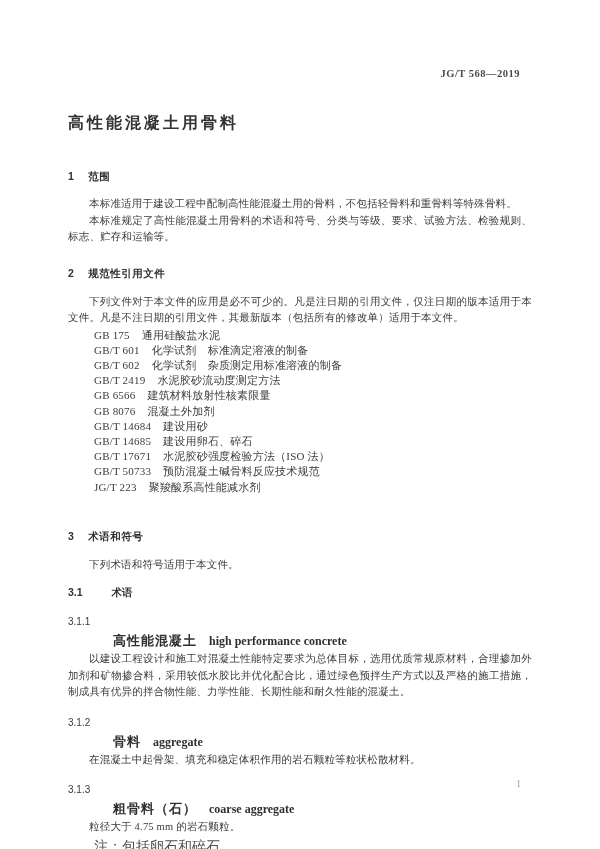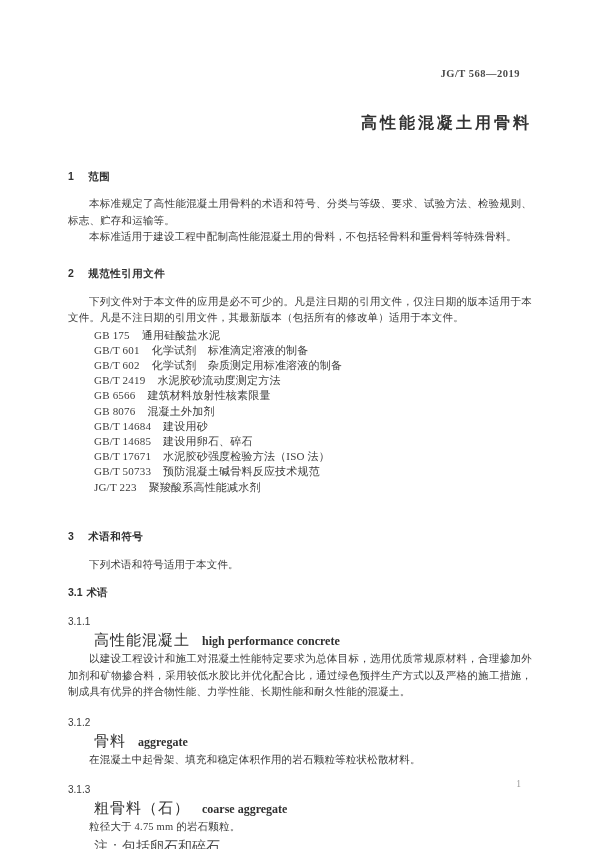--- a/index.html
+++ b/index.html
@@ -24,21 +24,21 @@
   .std-code {
     text-align: right;
     padding-right: 12px;
     font-size: 10.5px;
     letter-spacing: 0.5px;
     color: #4a4a4a;
     font-weight: bold;
   }
   .doc-title {
     margin-top: 34px;
-    text-align: right;
+    text-align: left;
     font-family: "Liberation Sans", "DejaVu Sans", sans-serif;
     font-weight: bold;
     font-size: 16px;
     letter-spacing: 3px;
     color: #333333;
   }
   .sec-heading {
     font-family: "Liberation Sans", "DejaVu Sans", sans-serif;
     font-weight: bold;
     font-size: 10.5px;
@@ -66,40 +66,41 @@
     white-space: nowrap;
   }
   .ref-code { display: inline-block; margin-right: 12px; }
   .sub-heading {
     font-family: "Liberation Sans", "DejaVu Sans", sans-serif;
     font-weight: bold;
     font-size: 10.5px;
     color: #303030;
     margin-top: 13px; margin-bottom: 11px;
   }
-  .sub-heading .sec-num { display: inline-block; margin-right: 4px; }
+  .sub-heading .sec-num { display: inline-block; margin-right: 29px; }
   .term-block { margin-top: 0; }
   .term-num {
     font-family: "Liberation Sans", "DejaVu Sans", sans-serif;
     font-size: 10px;
     color: #3b3b3b;
     line-height: 17px;
     margin-top: 13px;
   }
   .term-title {
     padding-left: 26px;
     line-height: 17px;
     margin-top: 1px;
   }
   .term-zh {
     font-family: "Liberation Sans", "DejaVu Sans", sans-serif;
-    font-weight: normal;
-    font-size: 15px;
+    font-weight: bold;
+    font-size: 13px;
     color: #2f2f2f;
     letter-spacing: 1px;
+    margin-left: 19px;
   }
   .term-en {
     font-weight: bold;
     font-size: 12px;
     margin-left: 12px;
     color: #2f2f2f;
   }
   .term-def {
     font-size: 10.5px;
     line-height: 16.5px;
@@ -129,22 +130,22 @@
 <div class="page">
   <div class="content">
 
     <div class="std-code">JG/T 568—2019</div>
 
     <div class="doc-title">高性能混凝土用骨料</div>
 
     <div class="sec-heading h-scope">
       <span class="sec-num">1</span><span>范围</span>
     </div>
+    <p class="body-para">本标准适用于建设工程中配制高性能混凝土用的骨料，不包括轻骨料和重骨料等特殊骨料。</p>
     <p class="body-para">本标准规定了高性能混凝土用骨料的术语和符号、分类与等级、要求、试验方法、检验规则、标志、贮存和运输等。</p>
-    <p class="body-para">本标准适用于建设工程中配制高性能混凝土用的骨料，不包括轻骨料和重骨料等特殊骨料。</p>
 
     <div class="sec-heading h-refs">
       <span class="sec-num">2</span><span>规范性引用文件</span>
     </div>
     <p class="body-para">下列文件对于本文件的应用是必不可少的。凡是注日期的引用文件，仅注日期的版本适用于本文件。凡是不注日期的引用文件，其最新版本（包括所有的修改单）适用于本文件。</p>
 
     <div class="ref-list">
       <div class="ref-item"><span class="ref-code">GB 175</span><span>通用硅酸盐水泥</span></div>
       <div class="ref-item"><span class="ref-code">GB/T 601</span><span>化学试剂　标准滴定溶液的制备</span></div>
       <div class="ref-item"><span class="ref-code">GB/T 602</span><span>化学试剂　杂质测定用标准溶液的制备</span></div>

